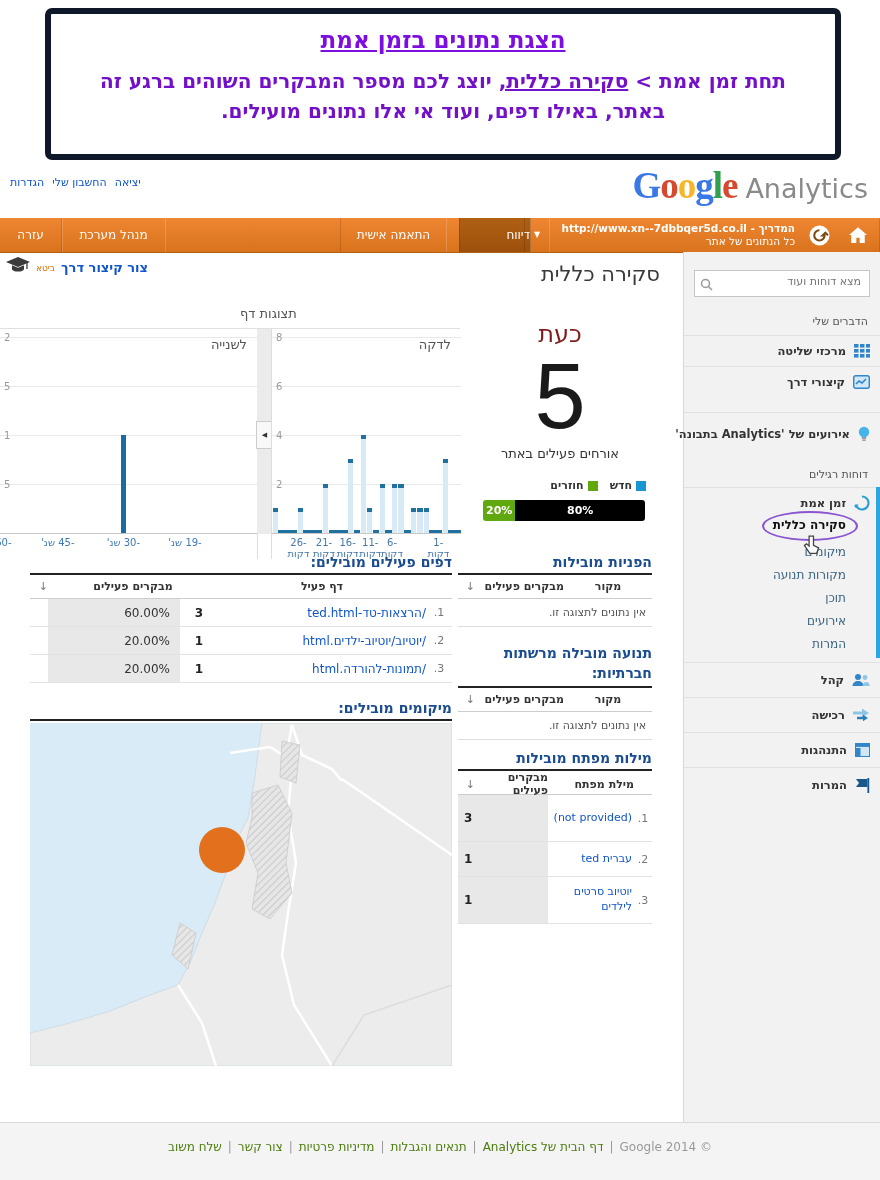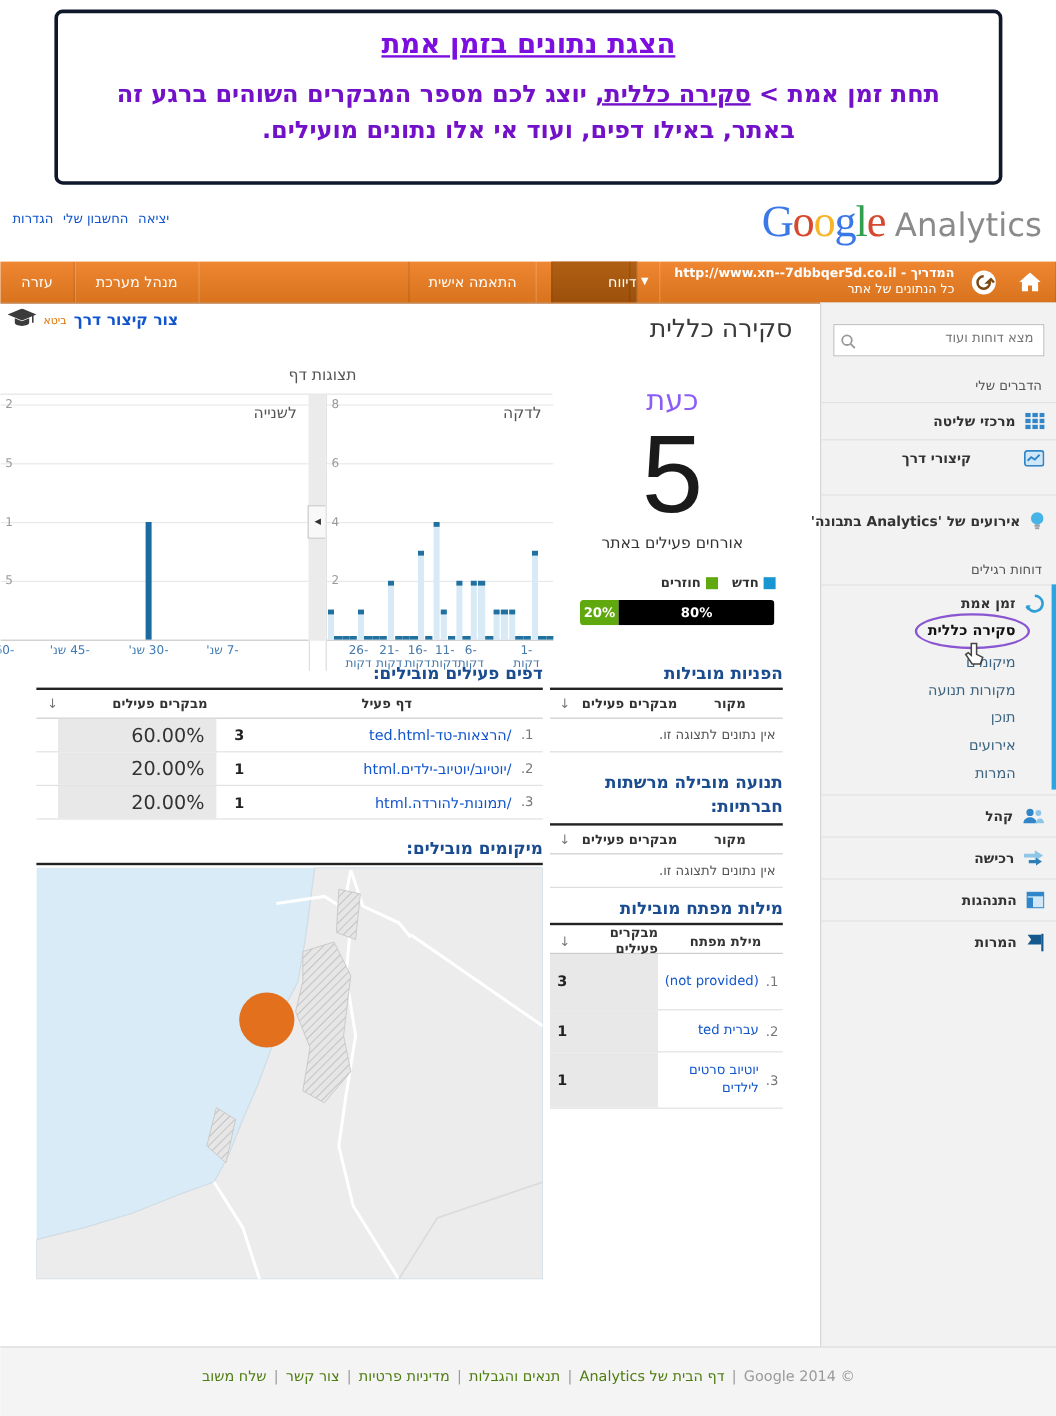--- a/index.html
+++ b/index.html
@@ -1,30 +1,30 @@
 <!DOCTYPE html>
 <html lang="he"><head>
 <meta charset="utf-8">
 <style>
   html,body{margin:0;padding:0;}
   body{width:880px;height:1180px;position:relative;background:#fff;direction:rtl;
        font-family:"DejaVu Sans",sans-serif;overflow:hidden;}
   .abs{position:absolute;}
 
   
-  #annotation{left:45px;top:8px;width:784px;height:140px;border:3px solid #0f172a;border-radius:7px;background:#fff;text-align:center;}
+  #annotation{left:45px;top:8px;width:784px;height:140px;border:6px solid #0f172a;border-radius:7px;background:#fff;text-align:center;}
   #annotation .ttl{margin-top:13px;font-size:23px;font-weight:bold;color:#7d0ee0;text-decoration:underline;}
   #annotation .bdy{margin-top:13px;font-size:20px;font-weight:bold;color:#7311c9;line-height:1.5;}
   #annotation .lnk{text-decoration:underline;}
 
   
   #hdr-links{left:10px;top:176px;direction:ltr;display:flex;gap:8px;font-size:11px;}
   #hdr-links a{color:#1155cc;text-decoration:none;cursor:pointer;}
   #logo{right:12px;top:164px;direction:ltr;display:flex;align-items:baseline;}
-  #logo .g{font-family:"Liberation Serif","DejaVu Serif",serif;font-size:37px;font-weight:normal;letter-spacing:-1px;}
+  #logo .g{font-family:"Liberation Serif","DejaVu Serif",serif;font-size:37px;font-weight:bold;letter-spacing:-1px;}
   #logo .an{font-size:27px;color:#8a8a8a;margin-left:8px;font-family:"DejaVu Sans",sans-serif;}
 
   
   #navbar{left:0;top:218px;width:880px;height:34px;background:linear-gradient(#ef8632,#d9731c);border-bottom:1px solid #b35d13;}
   .nav-tab{position:absolute;top:0;height:34px;line-height:34px;text-align:center;color:#fff;font-size:12px;
            border-left:1px solid rgba(0,0,0,.13);border-right:1px solid rgba(255,255,255,.18);cursor:pointer;}
   .nav-tab.active{background:linear-gradient(#b06014,#9c500b);}
   #nav-caret{right:330px;width:24px;}
   #nav-account{right:85px;top:4px;width:240px;color:#fff;text-align:right;line-height:13px;}
   #nav-account .l1{font-size:10.5px;font-weight:bold;}
@@ -70,41 +70,41 @@
   .slot{flex:1;position:relative;height:100%;}
   .bar{position:absolute;bottom:0;left:0.5px;right:0.5px;background:#d9eaf7;border-top:4px solid #20719f;}
   .zerobar{position:absolute;bottom:0;left:0;right:0;height:3px;background:#20719f;}
   .xtick{position:absolute;top:208px;transform:translateX(-50%);font-size:10px;text-align:center;line-height:11px;white-space:nowrap;}
   .xtick.min{color:#4577a8;}
   .xtick.sec{color:#3d7ab5;}
   #sec-bar{position:absolute;bottom:26px;width:5px;background:#1b6ba0;}
 
   
   #rightnow{left:460px;top:300px;width:200px;text-align:center;}
-  #rn-now{font-size:24px;color:#8b5cf6;margin-top:20px;}
+  #rn-now{font-size:24px;color:#7f1d1d;margin-top:20px;}
   #rn-count{font-family:"Liberation Sans","DejaVu Sans",sans-serif;font-size:92px;line-height:1;color:#1a1a1a;margin-top:2px;}
   #rn-sub{font-size:13px;color:#333;margin-top:4px;}
   #legend{display:flex;justify-content:flex-start;gap:12px;margin:18px 14px 0 0;font-size:11px;font-weight:600;color:#333;}
   .lg-item{display:flex;align-items:center;gap:4px;}
   .lg-sq{width:10px;height:10px;display:inline-block;}
   #split-bar{margin:8px 15px 0 23px;height:21px;display:flex;border-radius:3px;overflow:hidden;}
   #split-bar div{color:#fff;font-size:11px;font-weight:bold;line-height:21px;text-align:center;}
 
   
   .tbl-title{font-size:14px;font-weight:bold;color:#1a4c8f;text-align:right;padding-bottom:3px;border-bottom:2px solid #222;}
   .thead{display:grid;align-items:center;font-size:11px;font-weight:bold;color:#333;border-bottom:1px solid #ccc;height:23px;}
   .sort{color:#777;font-weight:normal;cursor:pointer;}
   #tbl-pages{left:30px;top:554px;width:422px;}
   #tbl-pages .thead{grid-template-columns:26px 208px 38px 132px 18px;}
   .prow{display:grid;grid-template-columns:26px 208px 38px 132px 18px;align-items:center;height:27px;border-bottom:1px solid #e2e2e2;}
   .pidx{font-size:11px;color:#777;text-align:center;direction:ltr;}
   .plink{font-size:12px;color:#1155cc;text-align:right;padding-left:6px;cursor:pointer;overflow:hidden;white-space:nowrap;}
   .pcount{font-size:12px;font-weight:bold;color:#222;text-align:center;}
   .ppct{height:100%;background:#e8e8e8;display:flex;align-items:center;justify-content:flex-start;}
-  .ppct span{font-size:16px;color:#333;padding-right:10px;}
+  .ppct span{font-size:12px;color:#333;padding-right:10px;}
   #tbl-referrals{left:458px;top:554px;width:194px;}
   #tbl-social{left:458px;top:644px;width:194px;}
   #tbl-keywords{left:458px;top:750px;width:194px;}
   .thead3{grid-template-columns:88px 89px 17px;}
   .nodata{font-size:11px;color:#555;text-align:right;padding:7px 6px;border-bottom:1px solid #ddd;}
   .krow{display:grid;grid-template-columns:18px 86px 90px;align-items:center;border-bottom:1px solid #e2e2e2;}
   .krow .kw{font-size:11px;color:#1155cc;line-height:1.35;padding:4px 2px;cursor:pointer;}
   .krow .kc{height:100%;background:#e8e8e8;display:flex;align-items:center;direction:ltr;}
   .krow .kc b{font-size:12px;color:#222;padding-left:6px;}
   #kw-head{grid-template-columns:18px 86px 73px 17px;}
@@ -187,21 +187,21 @@
             <rect x="6" y="0" width="4.5" height="3.6" fill="#3086c8"></rect>
             <rect x="6" y="5" width="4.5" height="3.6" fill="#3086c8"></rect>
             <rect x="6" y="10" width="4.5" height="3.6" fill="#3086c8"></rect>
             <rect x="12" y="0" width="4.5" height="3.6" fill="#3086c8"></rect>
             <rect x="12" y="5" width="4.5" height="3.6" fill="#3086c8"></rect>
             <rect x="12" y="10" width="4.5" height="3.6" fill="#3086c8"></rect>
           </svg>
         </span>
         <span class="lb">מרכזי שליטה</span>
       </div>
-      <div class="sb-item" style="top: 114px; height: 31px; gap: 36px;">
+      <div class="sb-item" style="top: 114px; height: 31px;">
         <span class="ic">
           <svg width="17" height="14" viewBox="0 0 17 14">
             <rect x="0.7" y="0.7" width="15.6" height="12.6" rx="2" fill="#cfe7f6" stroke="#3086c8" stroke-width="1.4"></rect>
             <polyline points="3,9 6,6 9,8 13,4" fill="none" stroke="#3086c8" stroke-width="1.6"></polyline>
           </svg>
         </span>
         <span class="lb">קיצורי דרך</span>
       </div>
       <div class="sb-item" style="top: 160px; height: 42px;">
         <span class="ic">
@@ -307,21 +307,21 @@
         <div class="ytick" style="top: 3px;">2</div>
         <div class="ytick" style="top: 52px;">5</div>
         <div class="ytick" style="top: 101px;">1</div>
         <div class="ytick" style="top: 150px;">5</div>
       </div>
     <div id="sec-bar" style="left: 47%; height: 98px;"></div>
     <div id="sec-xticks">
         <div class="xtick sec" dir="rtl" style="left: -2%;">-60 שנ'</div>
         <div class="xtick sec" dir="rtl" style="left: 22.5%;">-45 שנ'</div>
         <div class="xtick sec" dir="rtl" style="left: 48%;">-30 שנ'</div>
-        <div class="xtick sec" dir="rtl" style="left: 72%;">-7 שנ'</div>
+        <div class="xtick sec" dir="rtl" style="left: 72%;">-19 שנ'</div>
       </div>
   </div>
   <div id="divider">
     <div id="collapse-btn">◀</div>
   </div>
   <div class="panel" id="panel-min">
     <div class="ptitle">לדקה</div>
     <div class="grid" style="top:8px;"></div>
       <div class="grid" style="top:57px;"></div>
     <div class="grid" style="top:106px;"></div>

